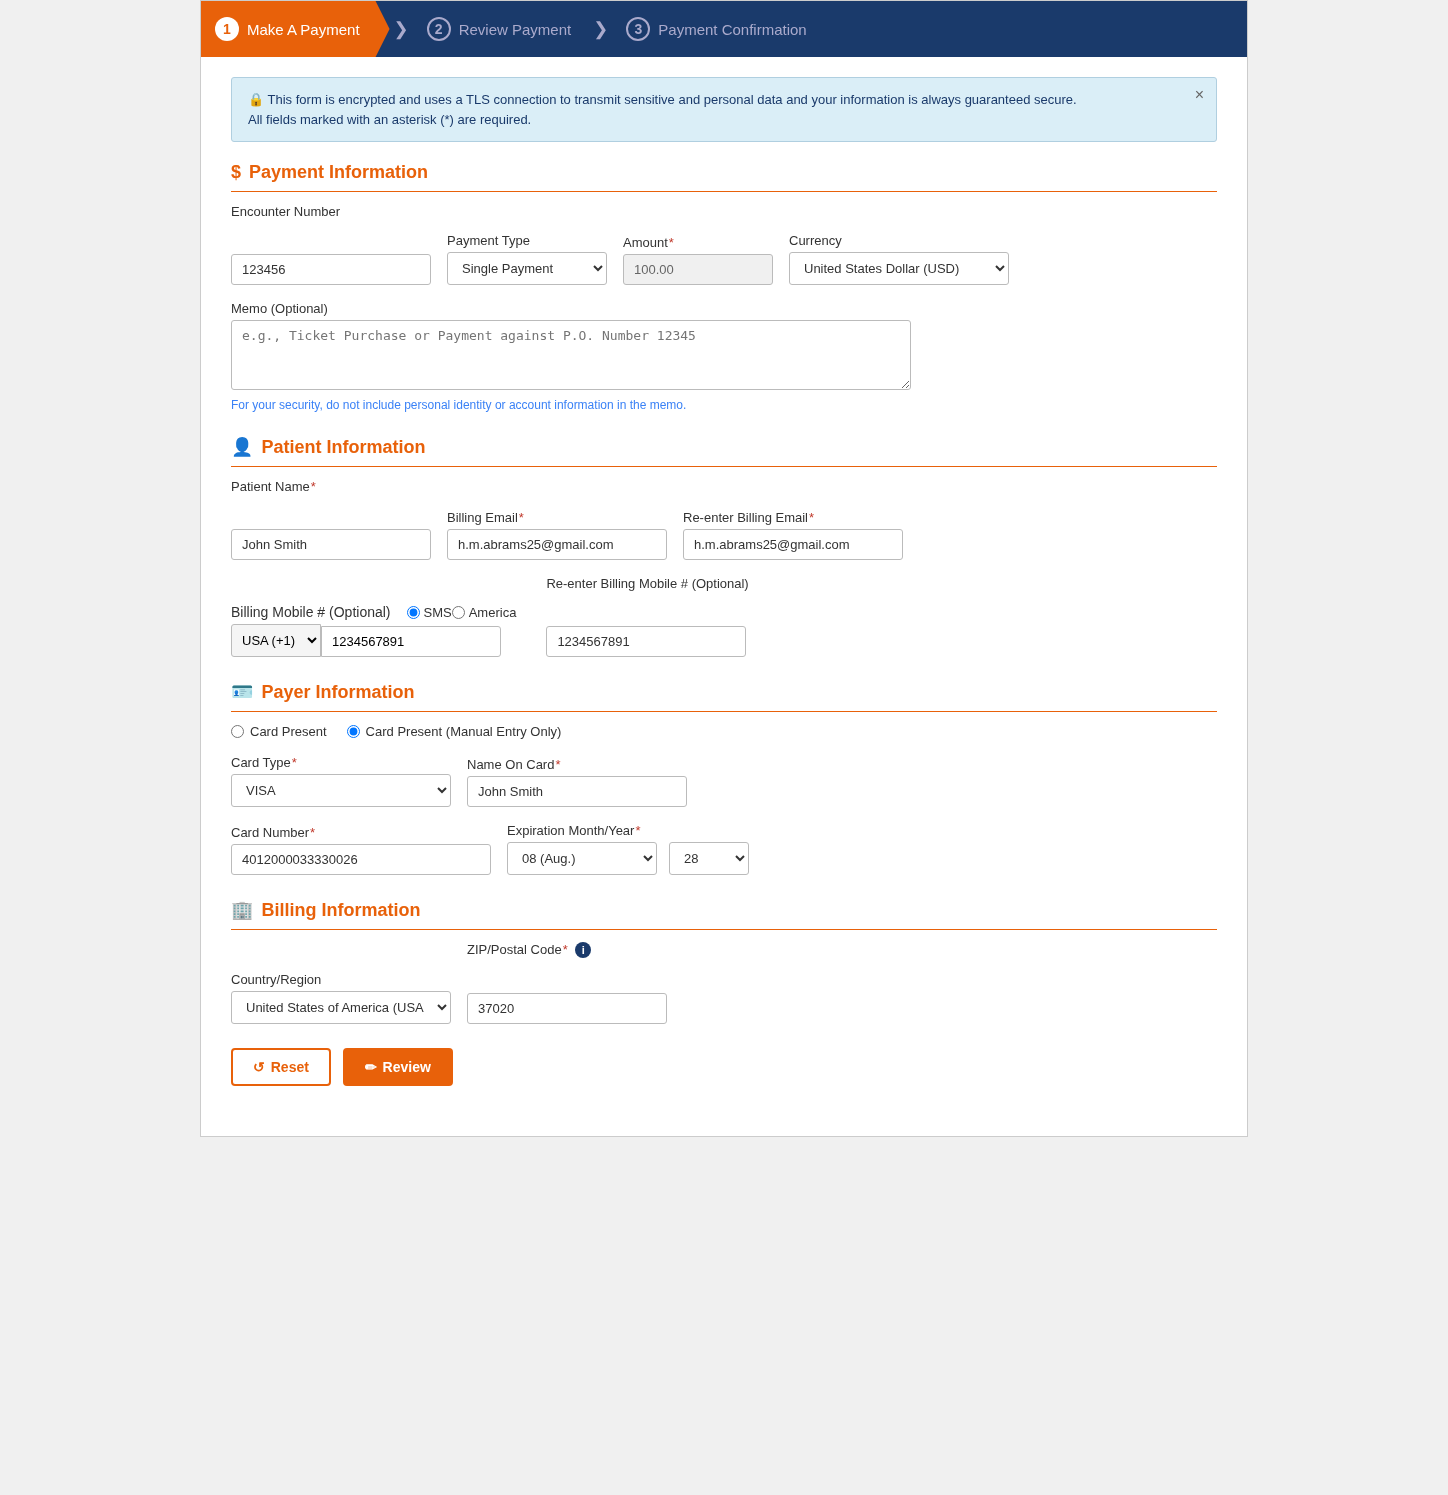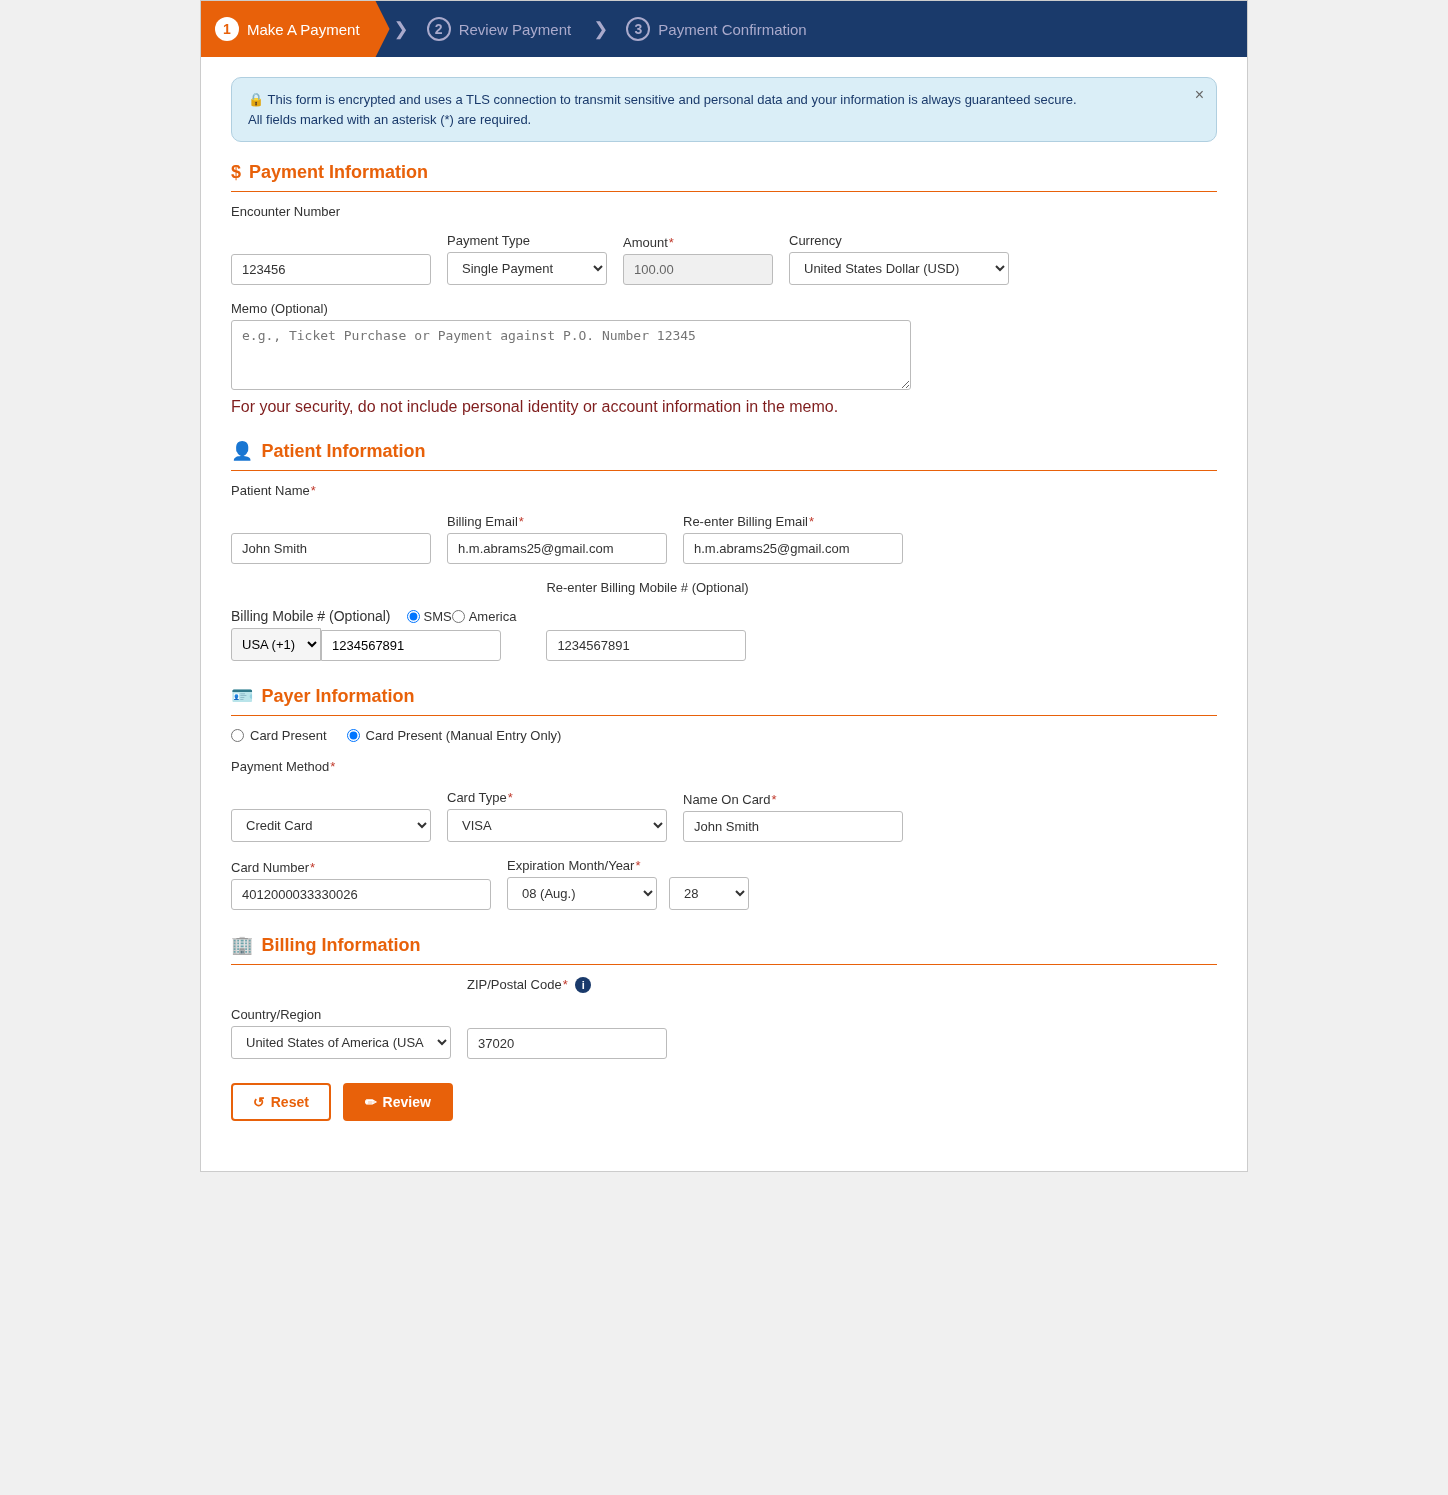--- a/index.html
+++ b/index.html
@@ -72,21 +72,21 @@
       padding: 20px 30px;
     }
 
     
     .alert-box {
       background: #daeef7;
       border: 1px solid #b0cfe0;
       padding: 12px 16px;
       margin-bottom: 20px;
       position: relative;
-      border-radius: 10px;
+      border-radius: 3px;
       font-size: 13px;
       color: #1a3a6b;
       line-height: 1.5;
     }
     .alert-box .close-btn {
       position: absolute;
       top: 8px;
       right: 12px;
       cursor: pointer;
       font-size: 16px;
@@ -172,22 +172,22 @@
     .amount-input {
       background: #f0f0f0 !important;
     }
 
     
     .memo-area {
       width: 680px;
       height: 70px;
     }
     .memo-security-note {
-      font-size: 16px;
-      color: #7f1d1d;
+      font-size: 12px;
+      color: #3b82f6;
       margin-top: 4px;
     }
 
     
     .phone-row {
       display: flex;
       align-items: flex-end;
       gap: 0;
     }
     .country-code-select {
@@ -439,28 +439,20 @@
           <input type="radio" name="card_present" value="present" style="">
           <span>Card Present</span>
         </label>
         <label>
           <input type="radio" name="card_present" value="manual" checked="" style="">
           <span>Card Present (Manual Entry Only)</span>
         </label>
       </div>
 
       <div class="form-row">
-        <div class="form-group">
-          <label>Payment Method<span class="required">*</span></label>
-          <select class="w-200">
-            <option>Credit Card</option>
-            <option>ACH/eCheck</option>
-            <option>Cash</option>
-          </select>
-        </div>
         <div class="form-group">
           <label>Card Type<span class="required">*</span></label>
           <select class="w-220">
             <option>VISA</option>
             <option>MasterCard</option>
             <option>American Express</option>
             <option>Discover</option>
           </select>
         </div>
         <div class="form-group">

